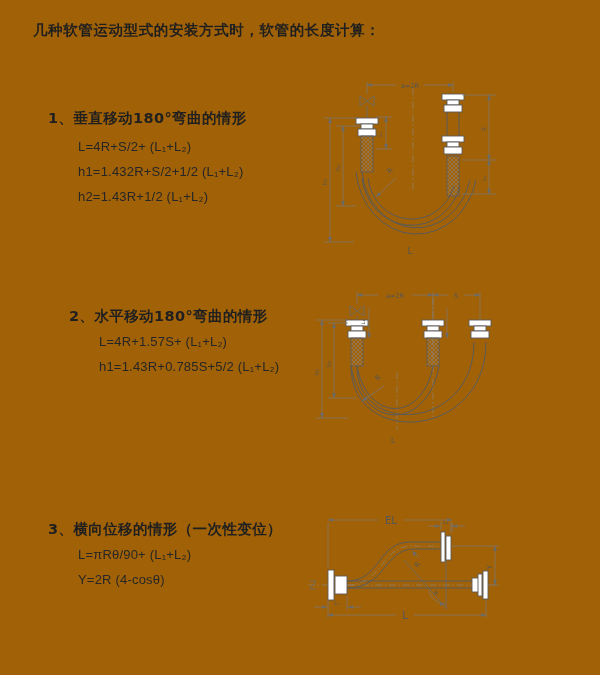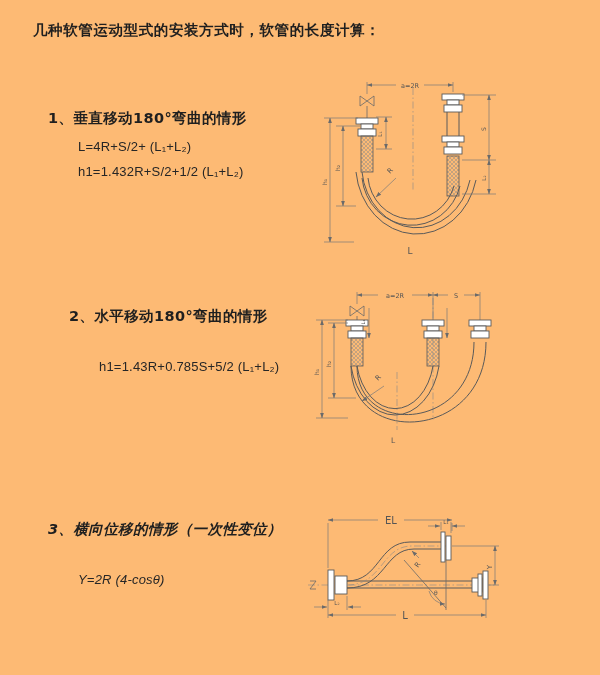--- a/index.html
+++ b/index.html
@@ -1,16 +1,16 @@
 <!DOCTYPE html>
 <html><head>
 <meta charset="utf-8">
 <style>
   html,body{margin:0;padding:0;background:#ffffff;}
-  .page{position:relative;width:600px;height:675px;background:#fdba74;overflow:hidden;
+  .page{position:relative;width:600px;height:675px;background:#a16207;overflow:hidden;
         font-family:"DejaVu Sans","Liberation Sans",sans-serif;color:#1f1f1f;}
   .doc-title{position:absolute;left:33px;top:21px;font-size:14.5px;font-weight:600;letter-spacing:0.6px;}
   .sec{position:absolute;left:0;width:310px;text-align:center;}
   .sec-h{position:absolute;left:48px;top:0;font-size:14.5px;font-weight:600;letter-spacing:0.4px;white-space:nowrap;}
   .formula{position:absolute;left:78px;font-size:13px;letter-spacing:0.2px;white-space:nowrap;
            font-family:"Liberation Sans","DejaVu Sans",sans-serif;color:#262626;}
   .fig{position:absolute;}
   svg text{font-family:"DejaVu Sans","Liberation Sans",sans-serif;fill:#555;}
   .o{stroke:#5a5a5a;stroke-width:1;fill:none;}
   .o2{stroke:#6a6a6a;stroke-width:0.8;fill:none;}
@@ -22,29 +22,32 @@
 <body>
 
 <div class="page">
 
   <div class="doc-title">几种软管运动型式的安装方式时，软管的长度计算：</div>
 
   <section class="sec" style="top:109px;height:110px;">
     <div class="sec-h">1、垂直移动180°弯曲的情形</div>
     <div class="formula" style="top:30px">L=4R+S/2+ (L₁+L₂)</div>
     <div class="formula" style="top:55px">h1=1.432R+S/2+1/2 (L₁+L₂)</div>
+    <div class="formula" style="top:80px">h2=1.43R+1/2 (L₁+L₂)</div>
   </section>
 
   <section class="sec" style="top:307px;height:110px;margin-left:21px;">
     <div class="sec-h">2、水平移动180°弯曲的情形</div>
+    <div class="formula" style="top:27px">L=4R+1.57S+ (L₁+L₂)</div>
     <div class="formula" style="top:52px">h1=1.43R+0.785S+5/2 (L₁+L₂)</div>
   </section>
 
-  <section class="sec" style="top:520px;height:110px;font-style:italic;">
+  <section class="sec" style="top:520px;height:110px;">
     <div class="sec-h">3、横向位移的情形（一次性变位）</div>
+    <div class="formula" style="top:27px">L=πRθ/90+ (L₁+L₂)</div>
     <div class="formula" style="top:52px">Y=2R (4-cosθ)</div>
   </section>
 
   <svg class="fig" style="left:310px;top:70px" width="290" height="195" viewBox="0 0 290 195">
     <defs>
       <marker id="a1" viewBox="0 0 8 8" refX="7.5" refY="4" markerWidth="8" markerHeight="8" orient="auto-start-reverse">
         <path d="M0,1.2 L8,4 L0,6.8 z" fill="#6a6a6a"></path>
       </marker>
       <pattern id="br1" width="4" height="4" patternUnits="userSpaceOnUse">
         <path d="M0,0 L4,4 M4,0 L0,4" stroke="#8a8a8a" stroke-width="0.5"></path>

